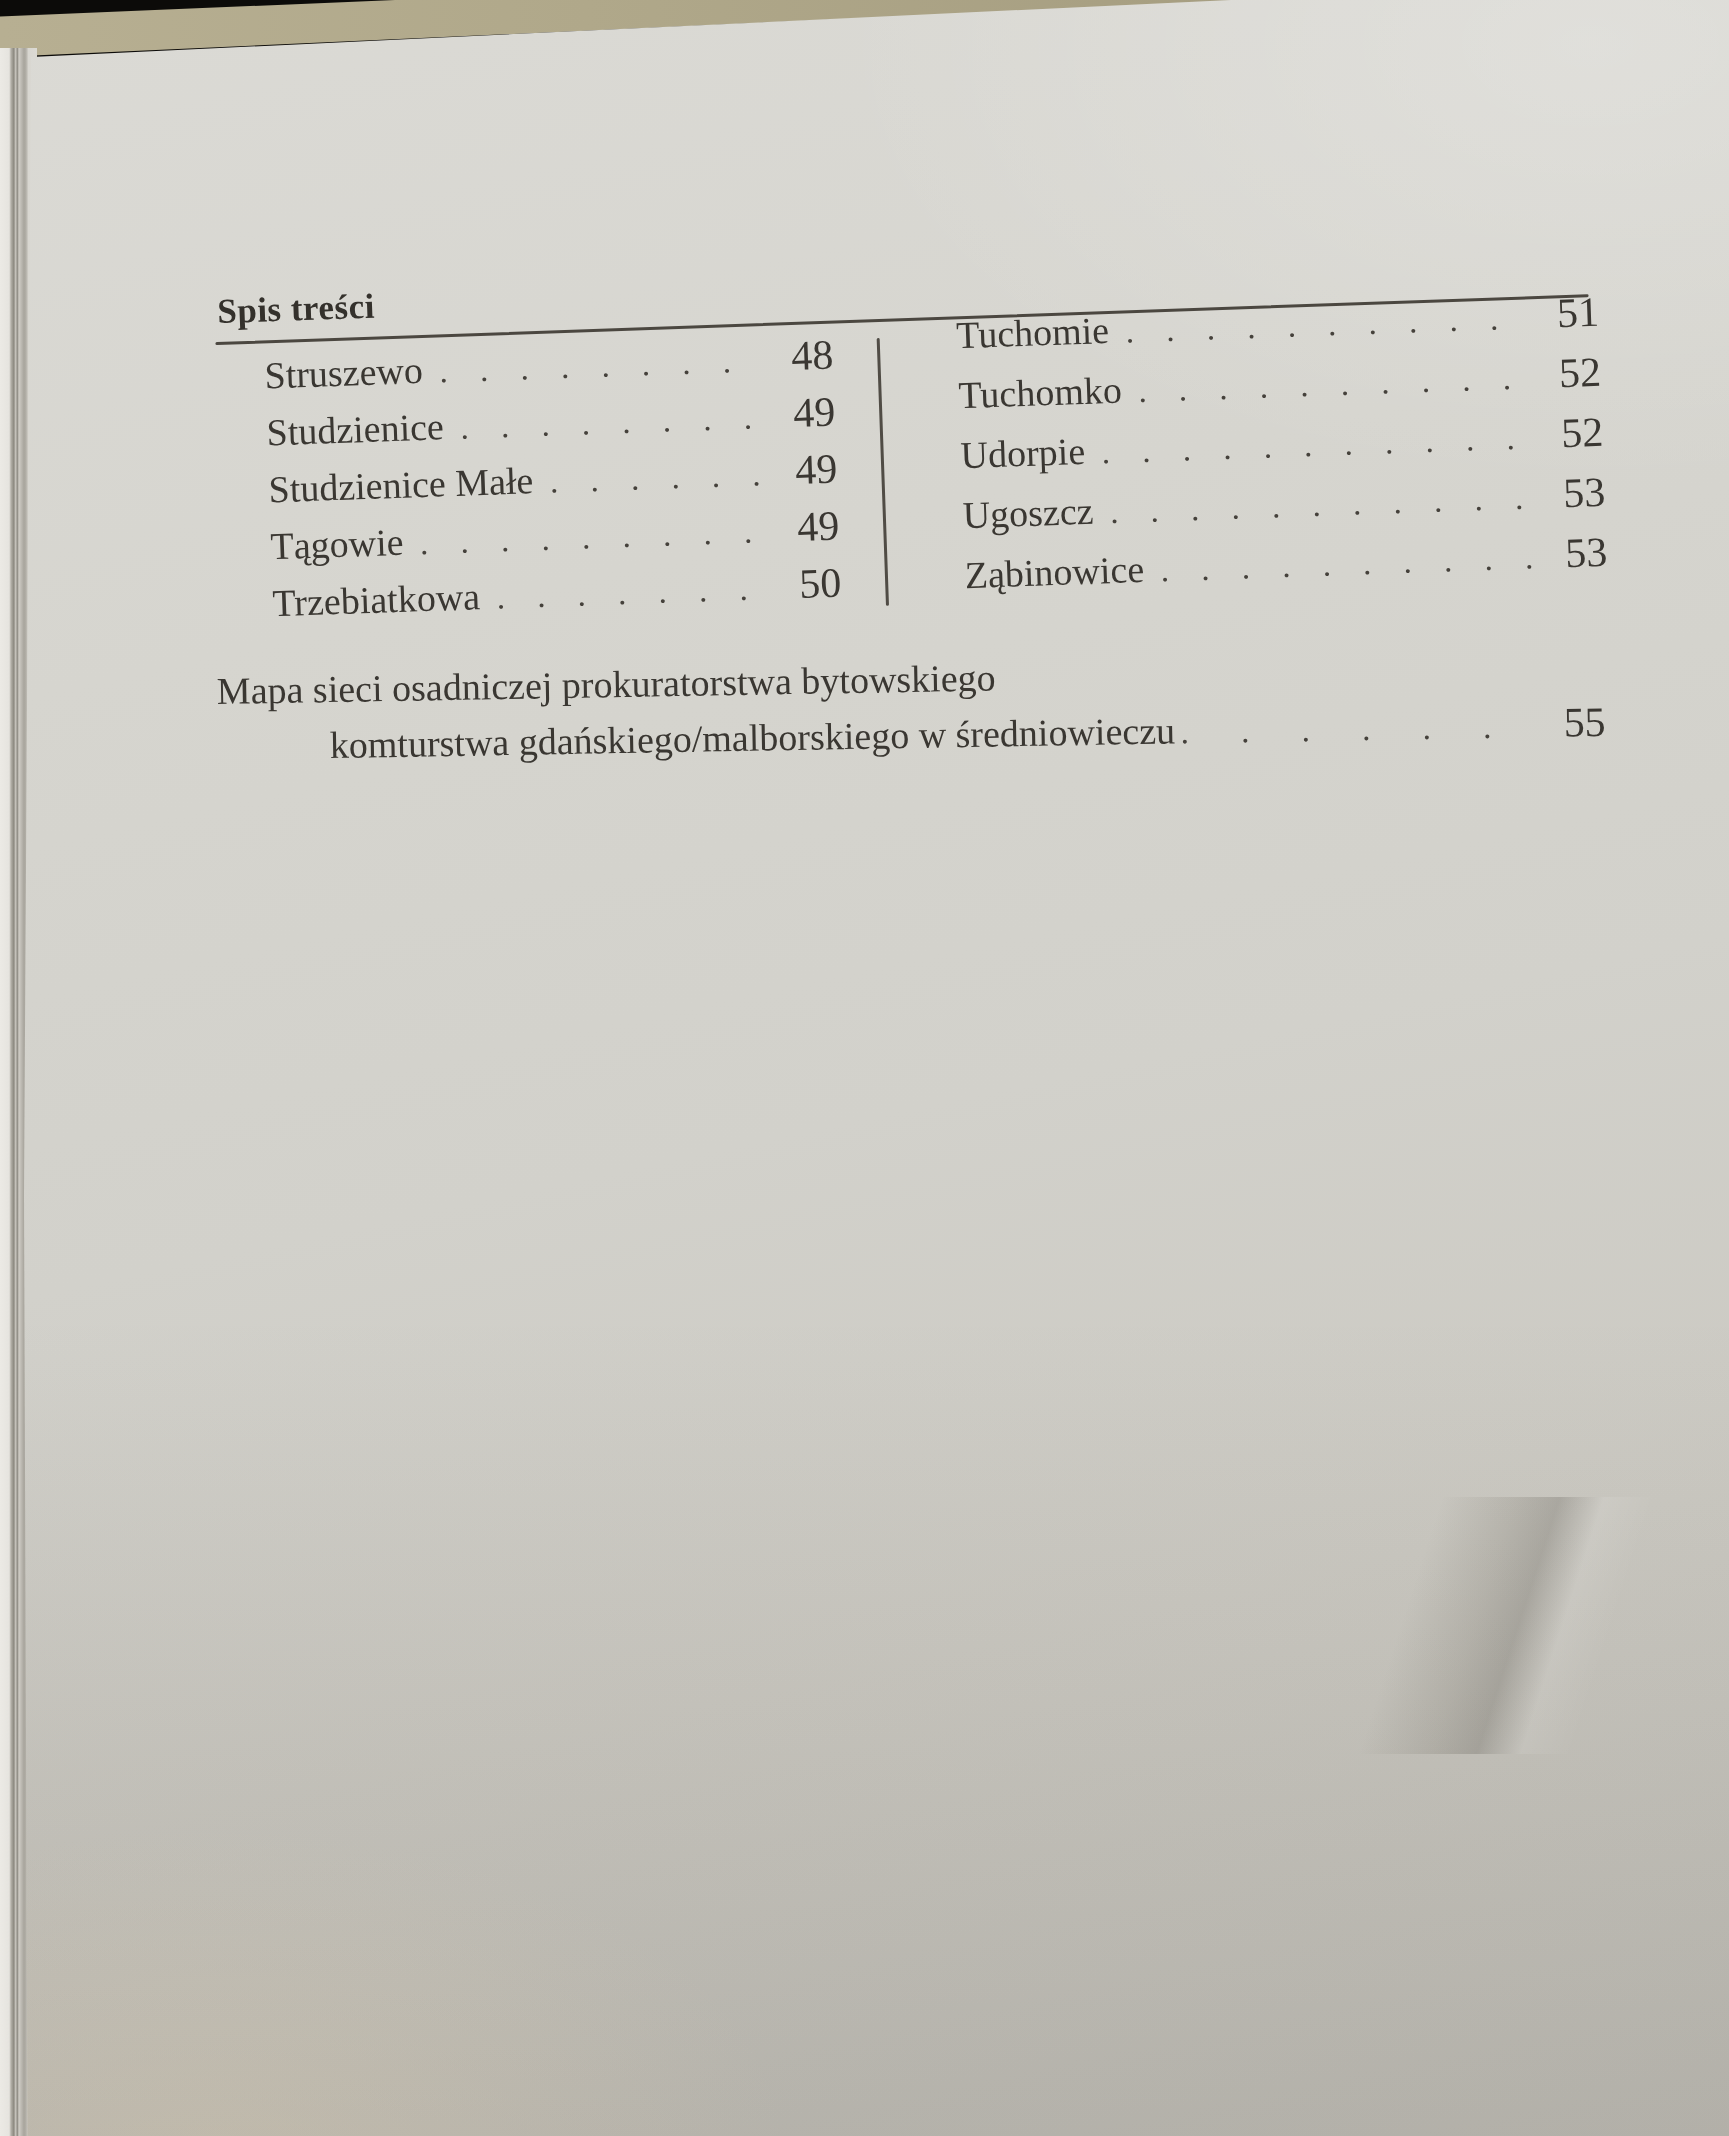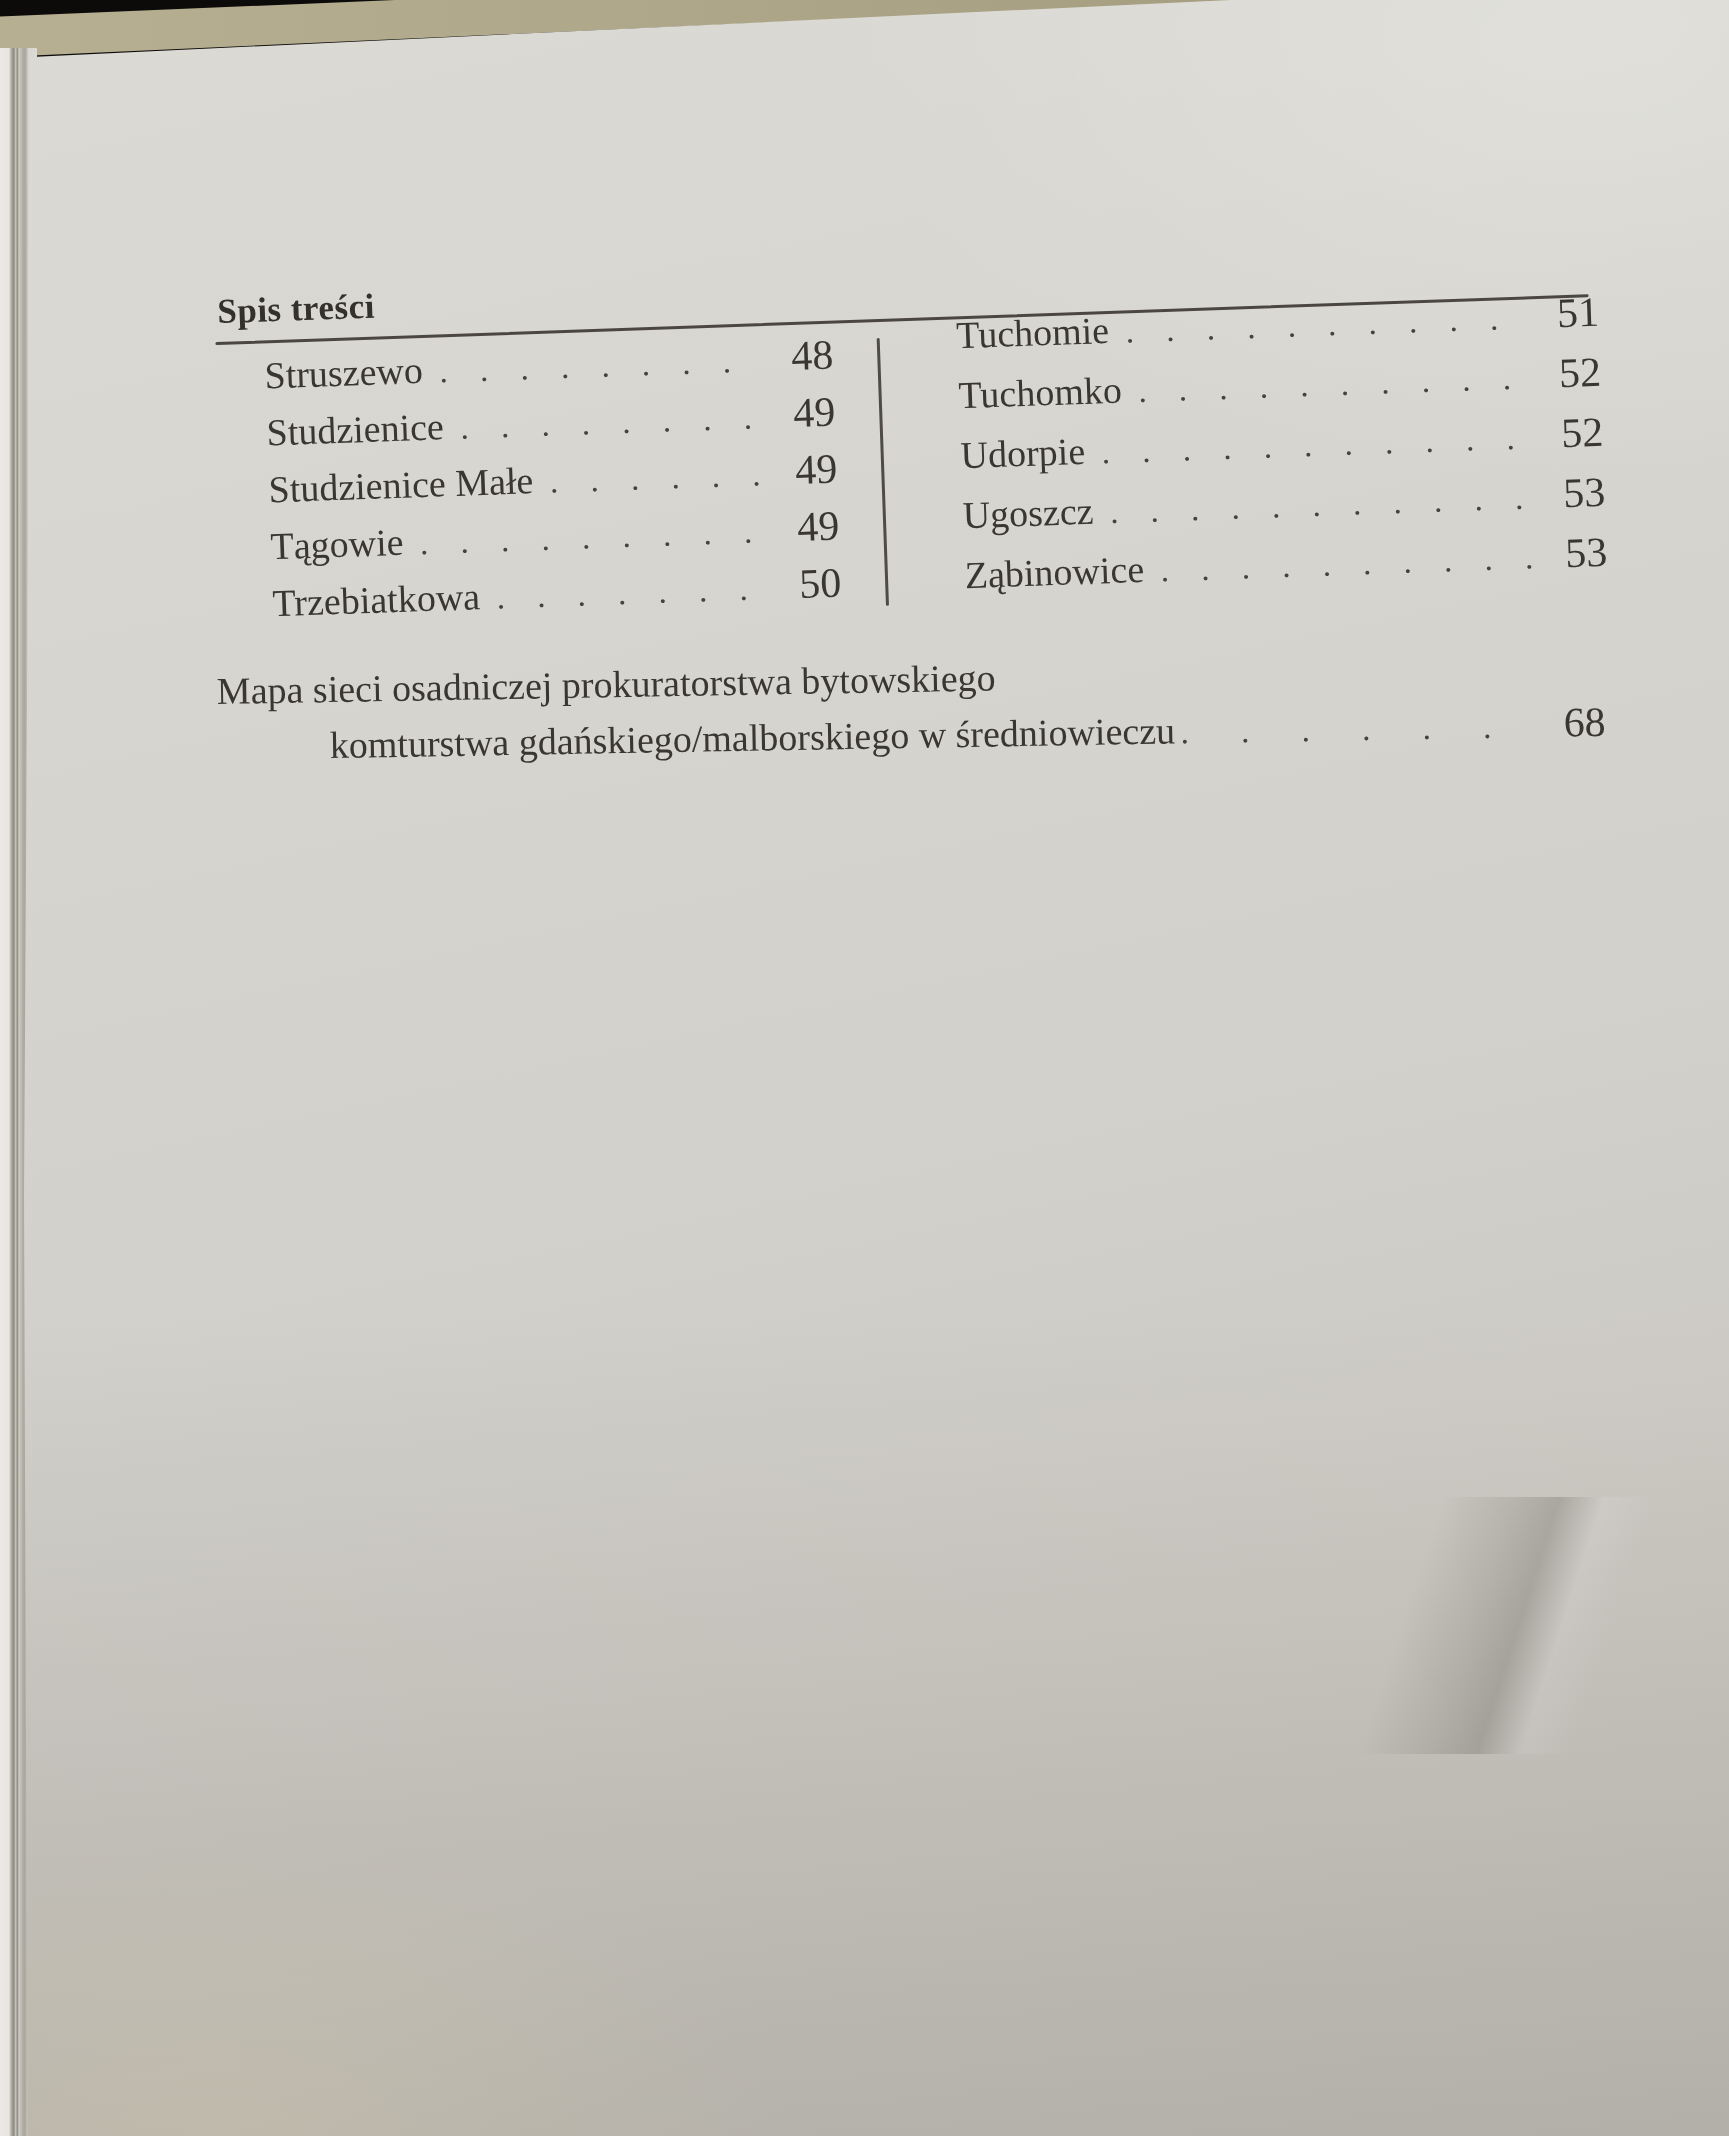--- a/index.html
+++ b/index.html
@@ -190,21 +190,21 @@
           </div>
         </div>
       </div>
     </div>
 
     <div class="map-content">
       <div class="map-line1">Mapa sieci osadniczej prokuratorstwa bytowskiego</div>
       <div class="map-line2 row">
         <span class="title">komturstwa gdańskiego/malborskiego w średniowieczu</span>
         <span class="leader map-leader"></span>
-        <span class="pagenum">68</span>
+        <span class="pagenum">55</span>
       </div>
     </div>
 
     <div class="crease"></div>
     <div class="vignette"></div>
   </div>
 </div>
 
 
 </body></html>

